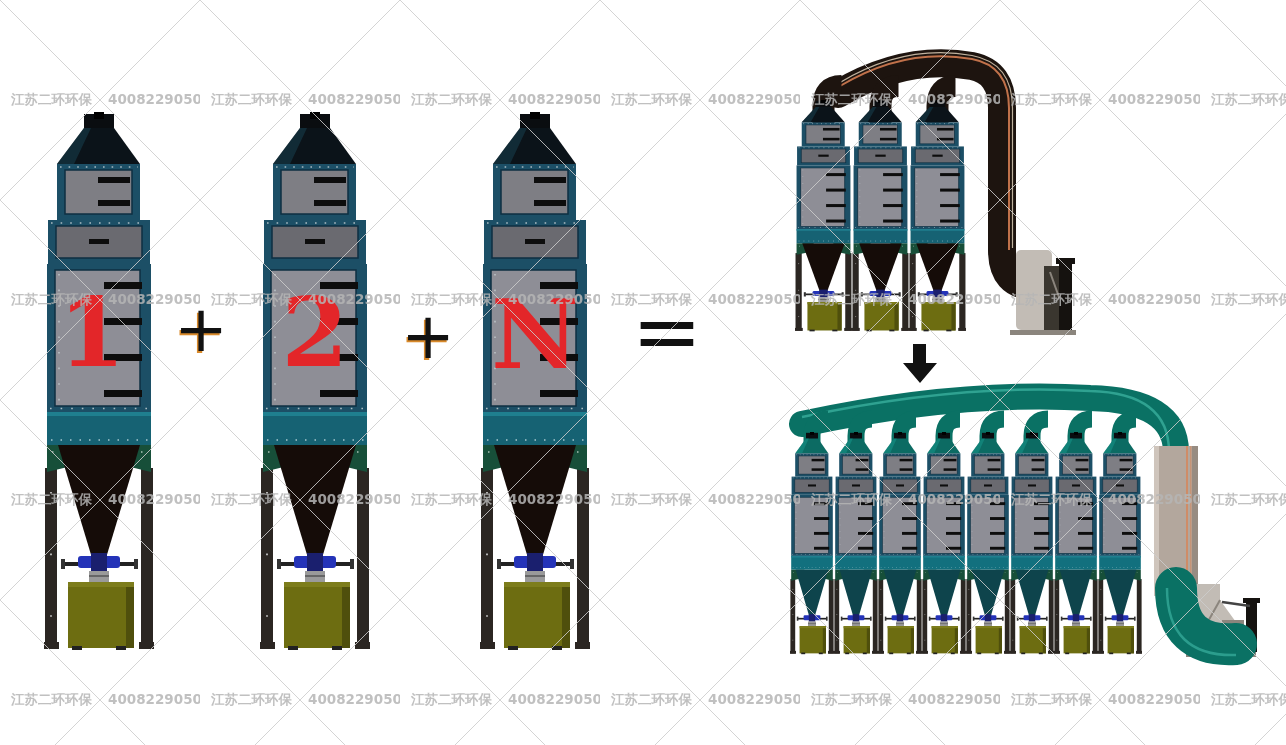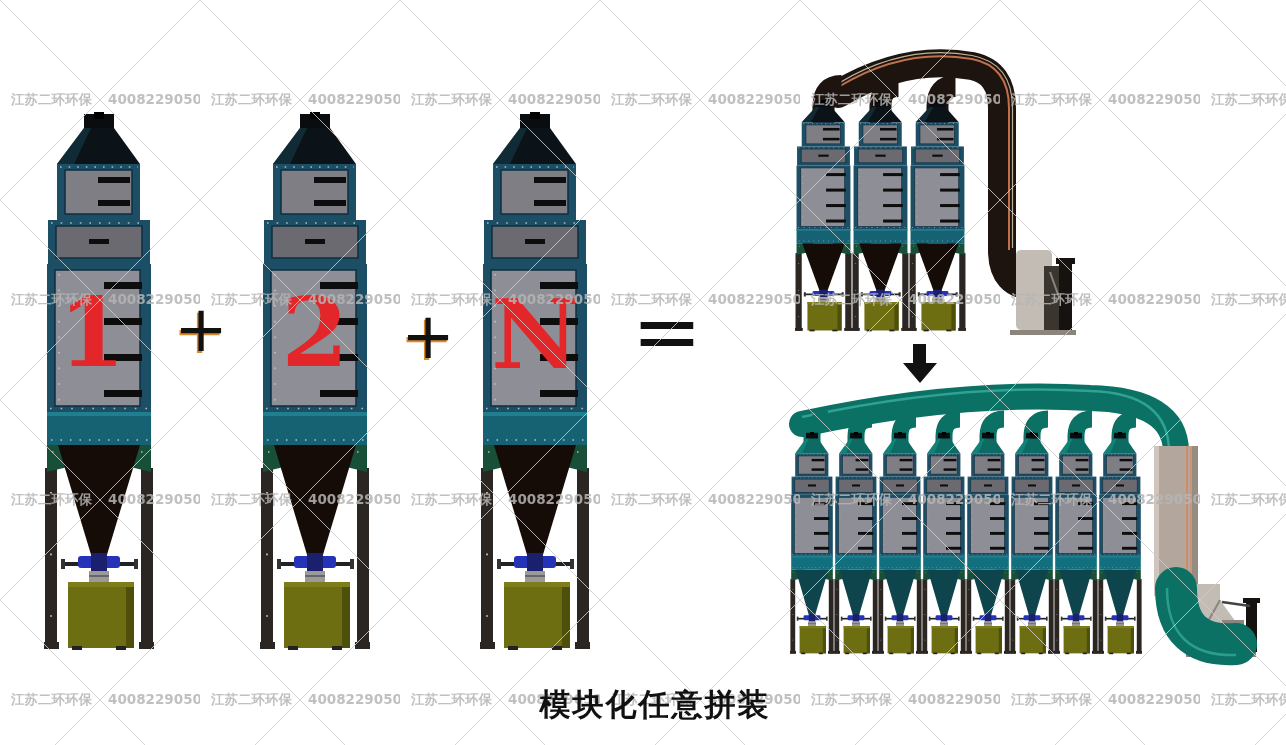--- a/index.html
+++ b/index.html
@@ -187,14 +187,13 @@
     </g>
     <g>
       <path d="M1176 588 Q1176 648 1236 644" fill="none" stroke="var(--c-pipeTeal)" stroke-width="42" stroke-linecap="round"></path>
       <path d="M1167 588 Q1167 657 1236 655" fill="none" stroke="var(--c-pipeTealLight)" stroke-width="2.5" opacity=".9"></path>
     </g>
   </g>
 
   <rect x="0" y="0" width="1286" height="745" fill="url(#wm)" opacity=".85"></rect>
 </svg>
 
-<div id="caption">模块化任意拼装</div>
 </div>
 
 </body></html>

